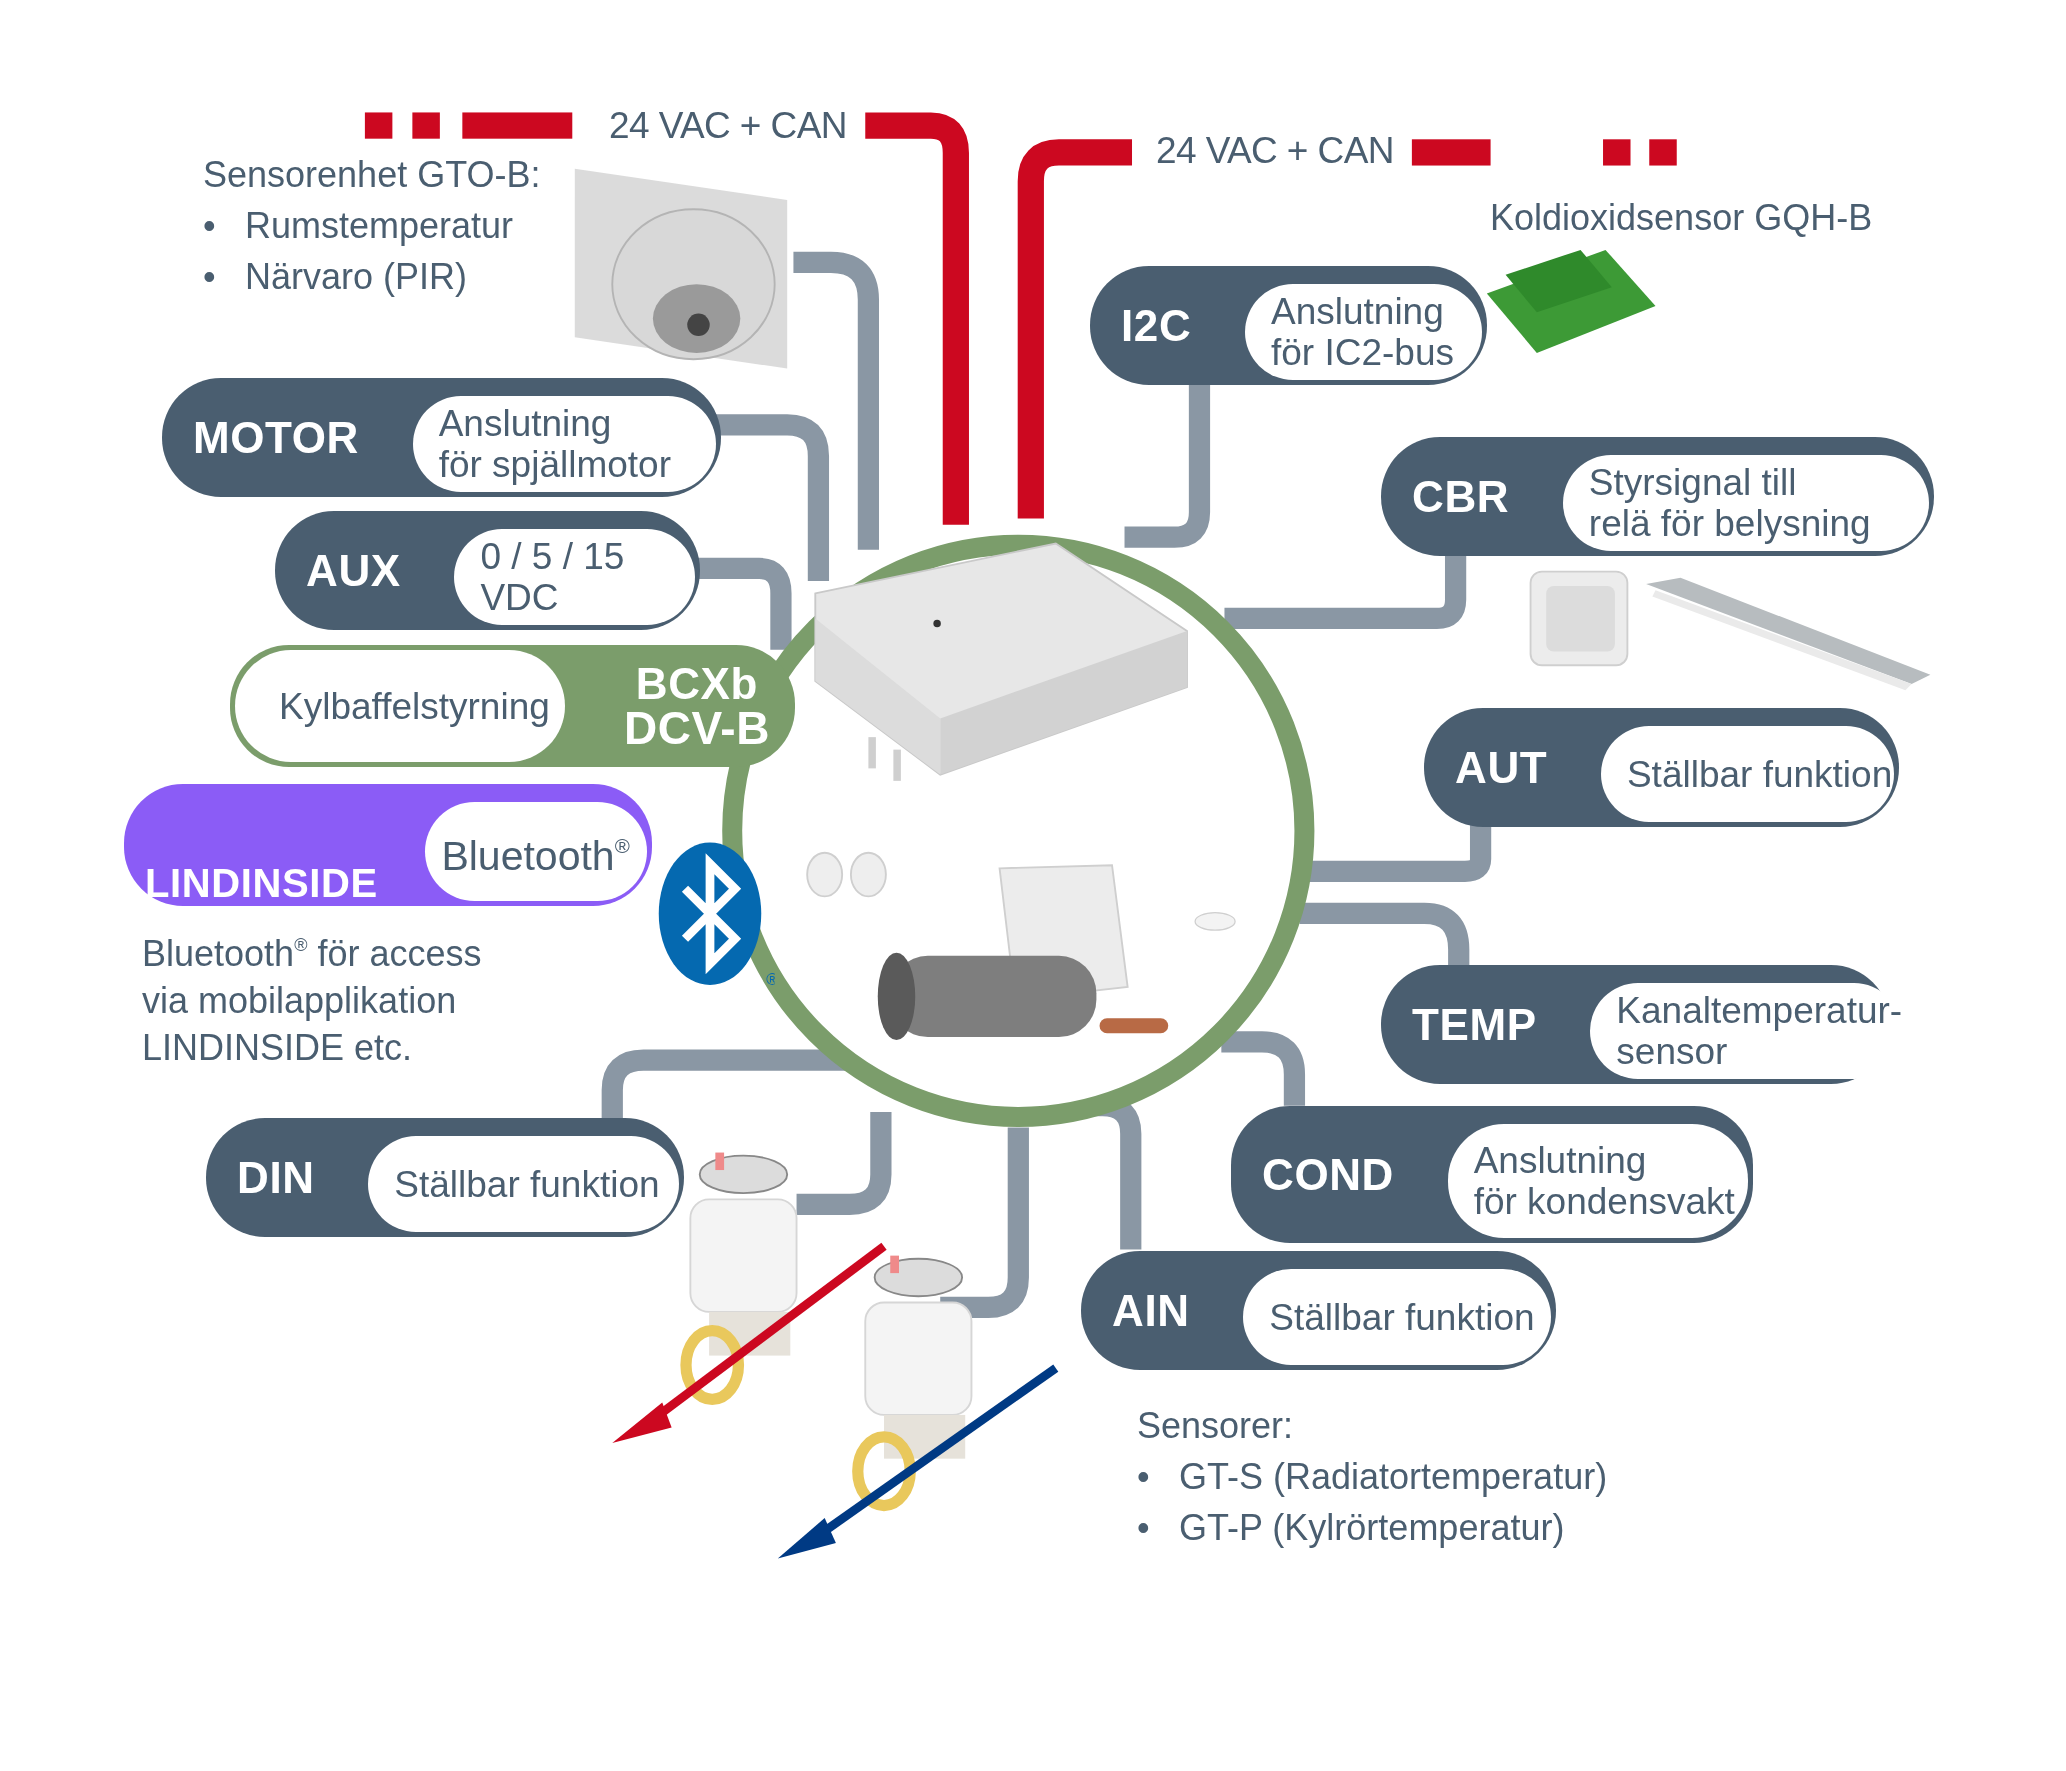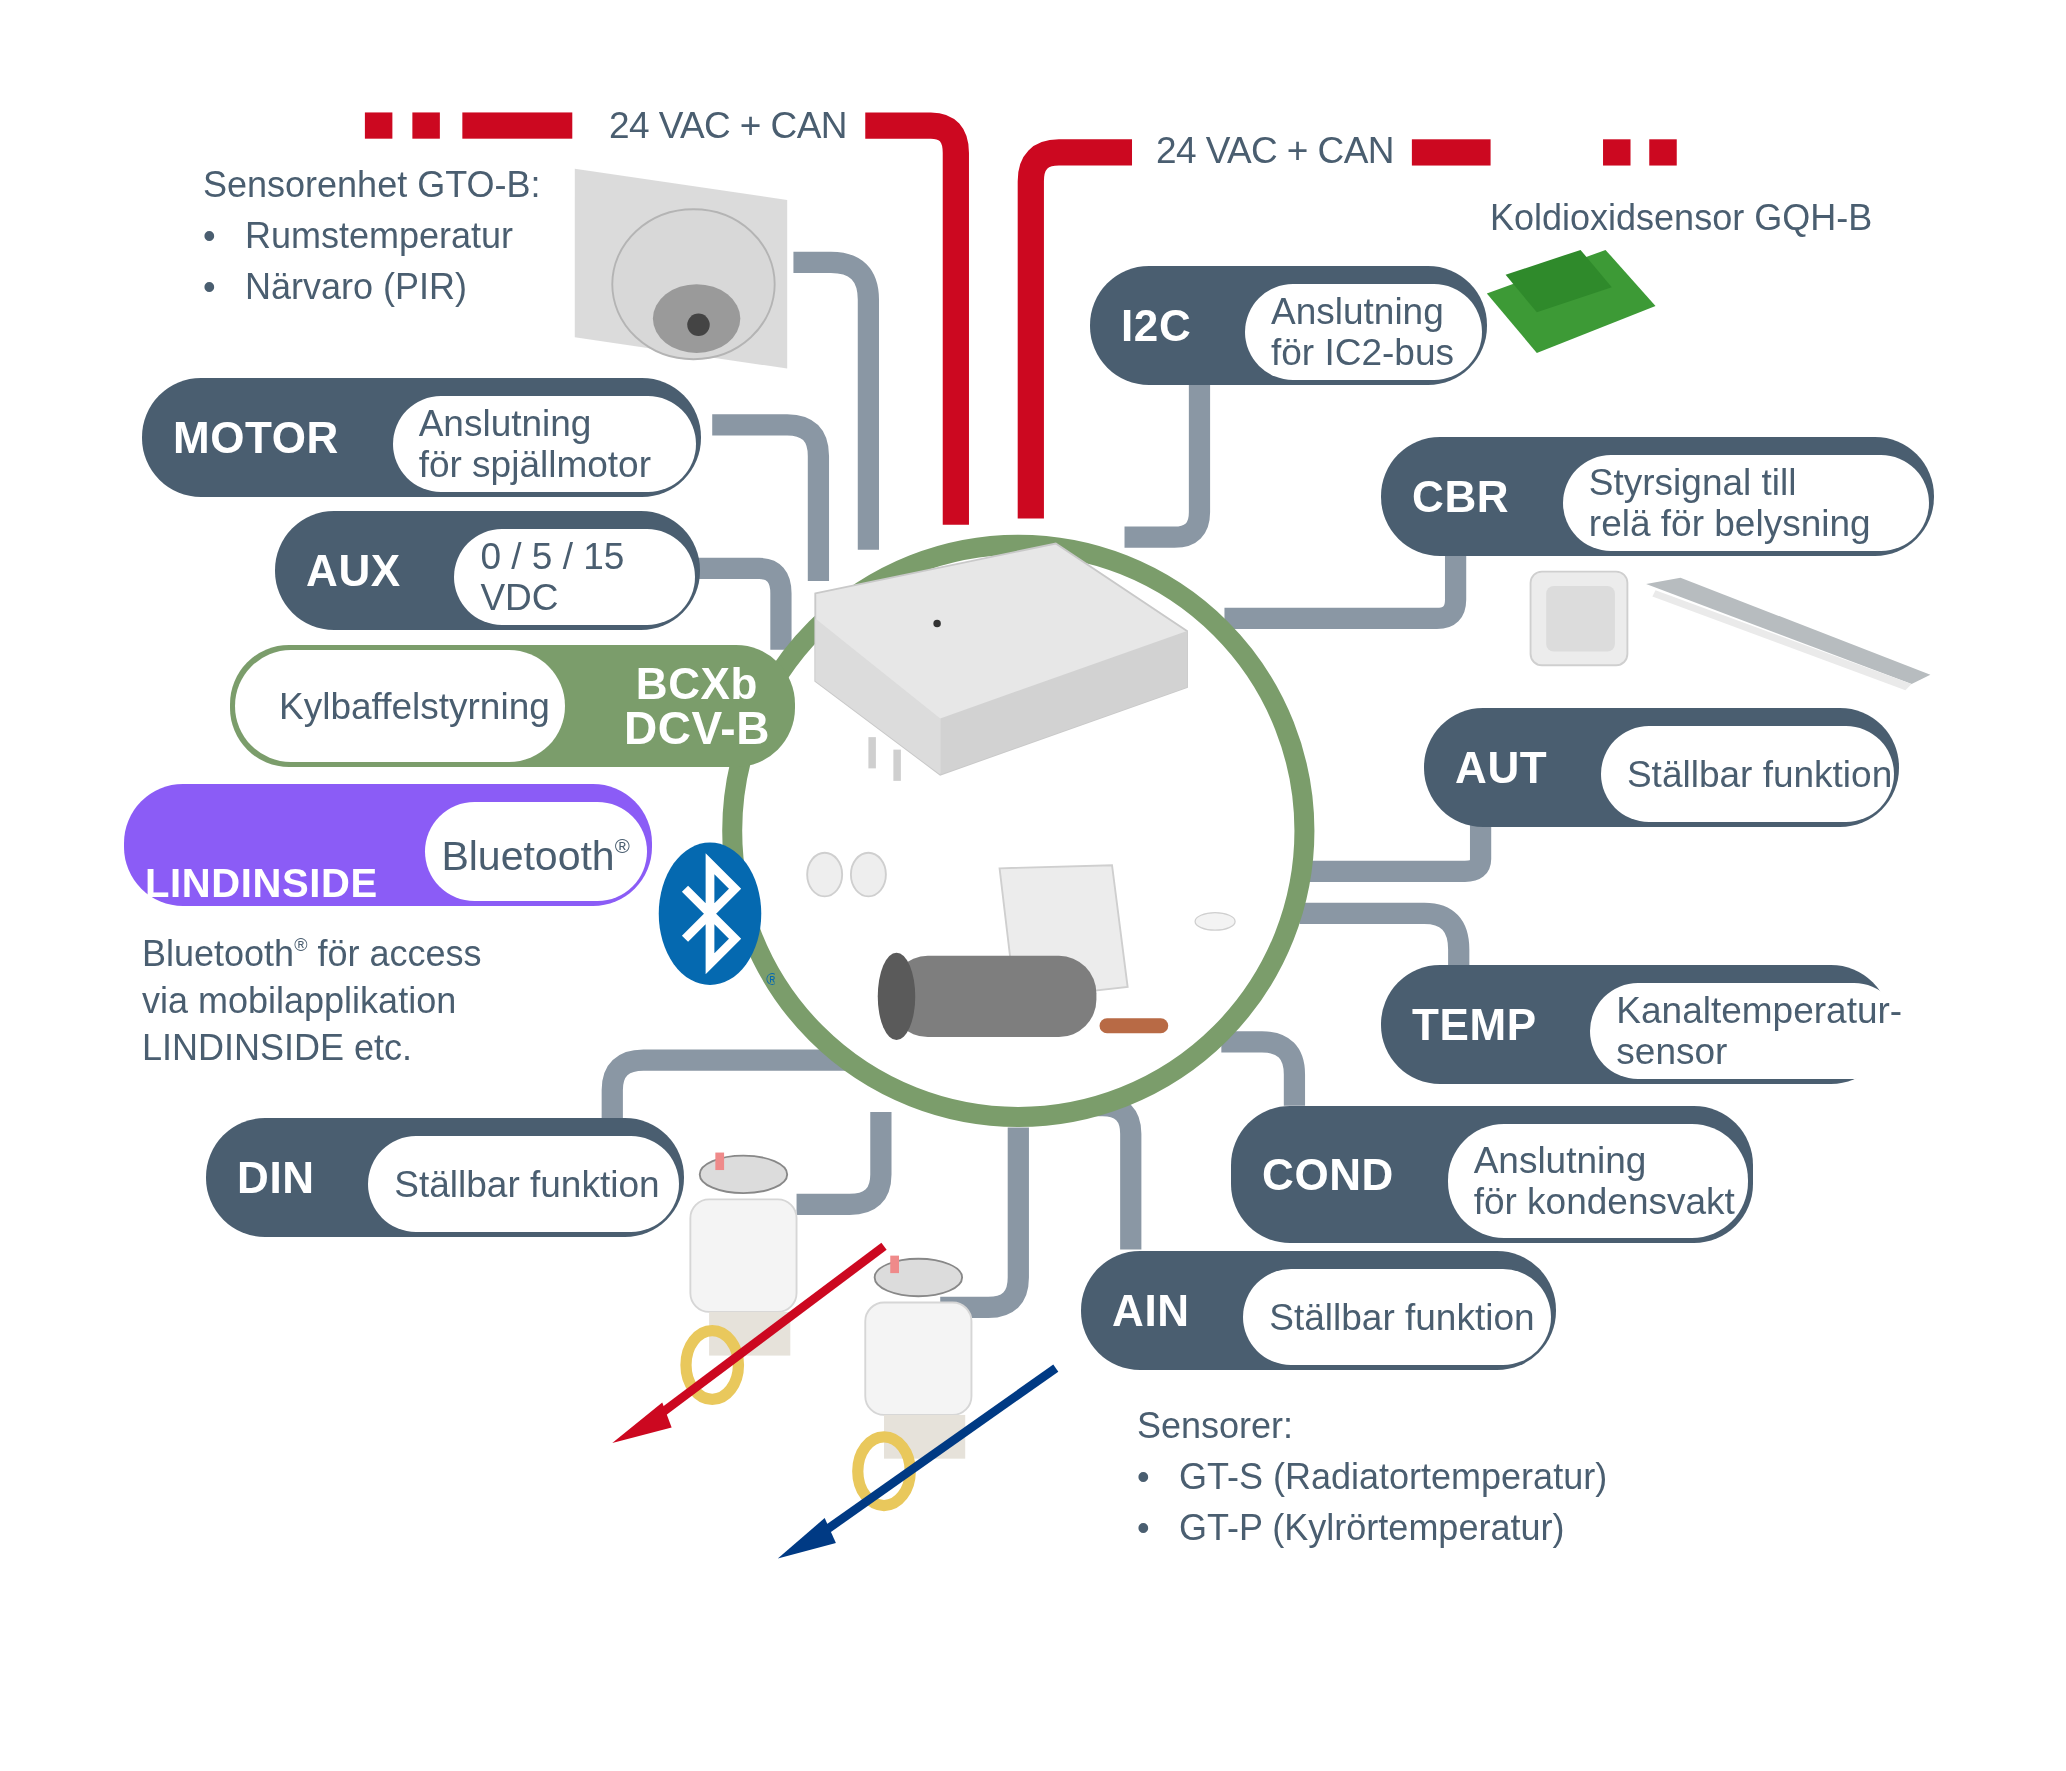--- a/index.html
+++ b/index.html
@@ -134,41 +134,41 @@
     </g>
     <g>
       <line x1="1690" y1="2190" x2="1300" y2="2465" stroke="#003a84" stroke-width="14"></line>
       <polygon points="1245,2495 1320,2430 1338,2470" fill="#003a84"></polygon>
     </g>
   </svg>
 
   <div class="txt bus-label" style="left:609px; top:105px;">24 VAC + CAN</div>
   <div class="txt bus-label" style="left:1156px; top:130px;">24 VAC + CAN</div>
 
-  <div class="txt caption" style="left:203px; top:159px;">
+  <div class="txt caption" style="left:203px; top:149px;">
     <div>Sensorenhet GTO-B:</div>
     <div><span class="bullet">•</span><span>Rumstemperatur</span></div>
     <div><span class="bullet">•</span><span>Närvaro (PIR)</span></div>
   </div>
 
   <div class="txt caption" style="left:142px; top:922px; line-height:47px;">
     <div><span>Bluetooth</span><sup>®</sup><span> för access</span></div>
     <div>via mobilapplikation</div>
     <div>LINDINSIDE etc.</div>
   </div>
 
   <div class="txt caption" style="left:1490px; top:192px;">Koldioxidsensor GQH-B</div>
 
   <div class="txt caption" style="left:1137px; top:1400px;">
     <div>Sensorer:</div>
     <div><span class="bullet">•</span><span>GT-S (Radiatortemperatur)</span></div>
     <div><span class="bullet">•</span><span>GT-P (Kylrörtemperatur)</span></div>
   </div>
 
-  <div class="pill dark" style="left:142px; top:378px; width:559px; height:119px;">
+  <div class="pill dark" style="left:162px; top:378px; width:559px; height:119px;">
     <span class="code">MOTOR</span>
     <div class="desc">
       <span>Anslutning</span>
         <span>för spjällmotor</span>
     </div>
   </div>
 
   <div class="pill dark" style="left:275px; top:511px; width:425px; height:119px;">
     <span class="code">AUX</span>
     <div class="desc">

